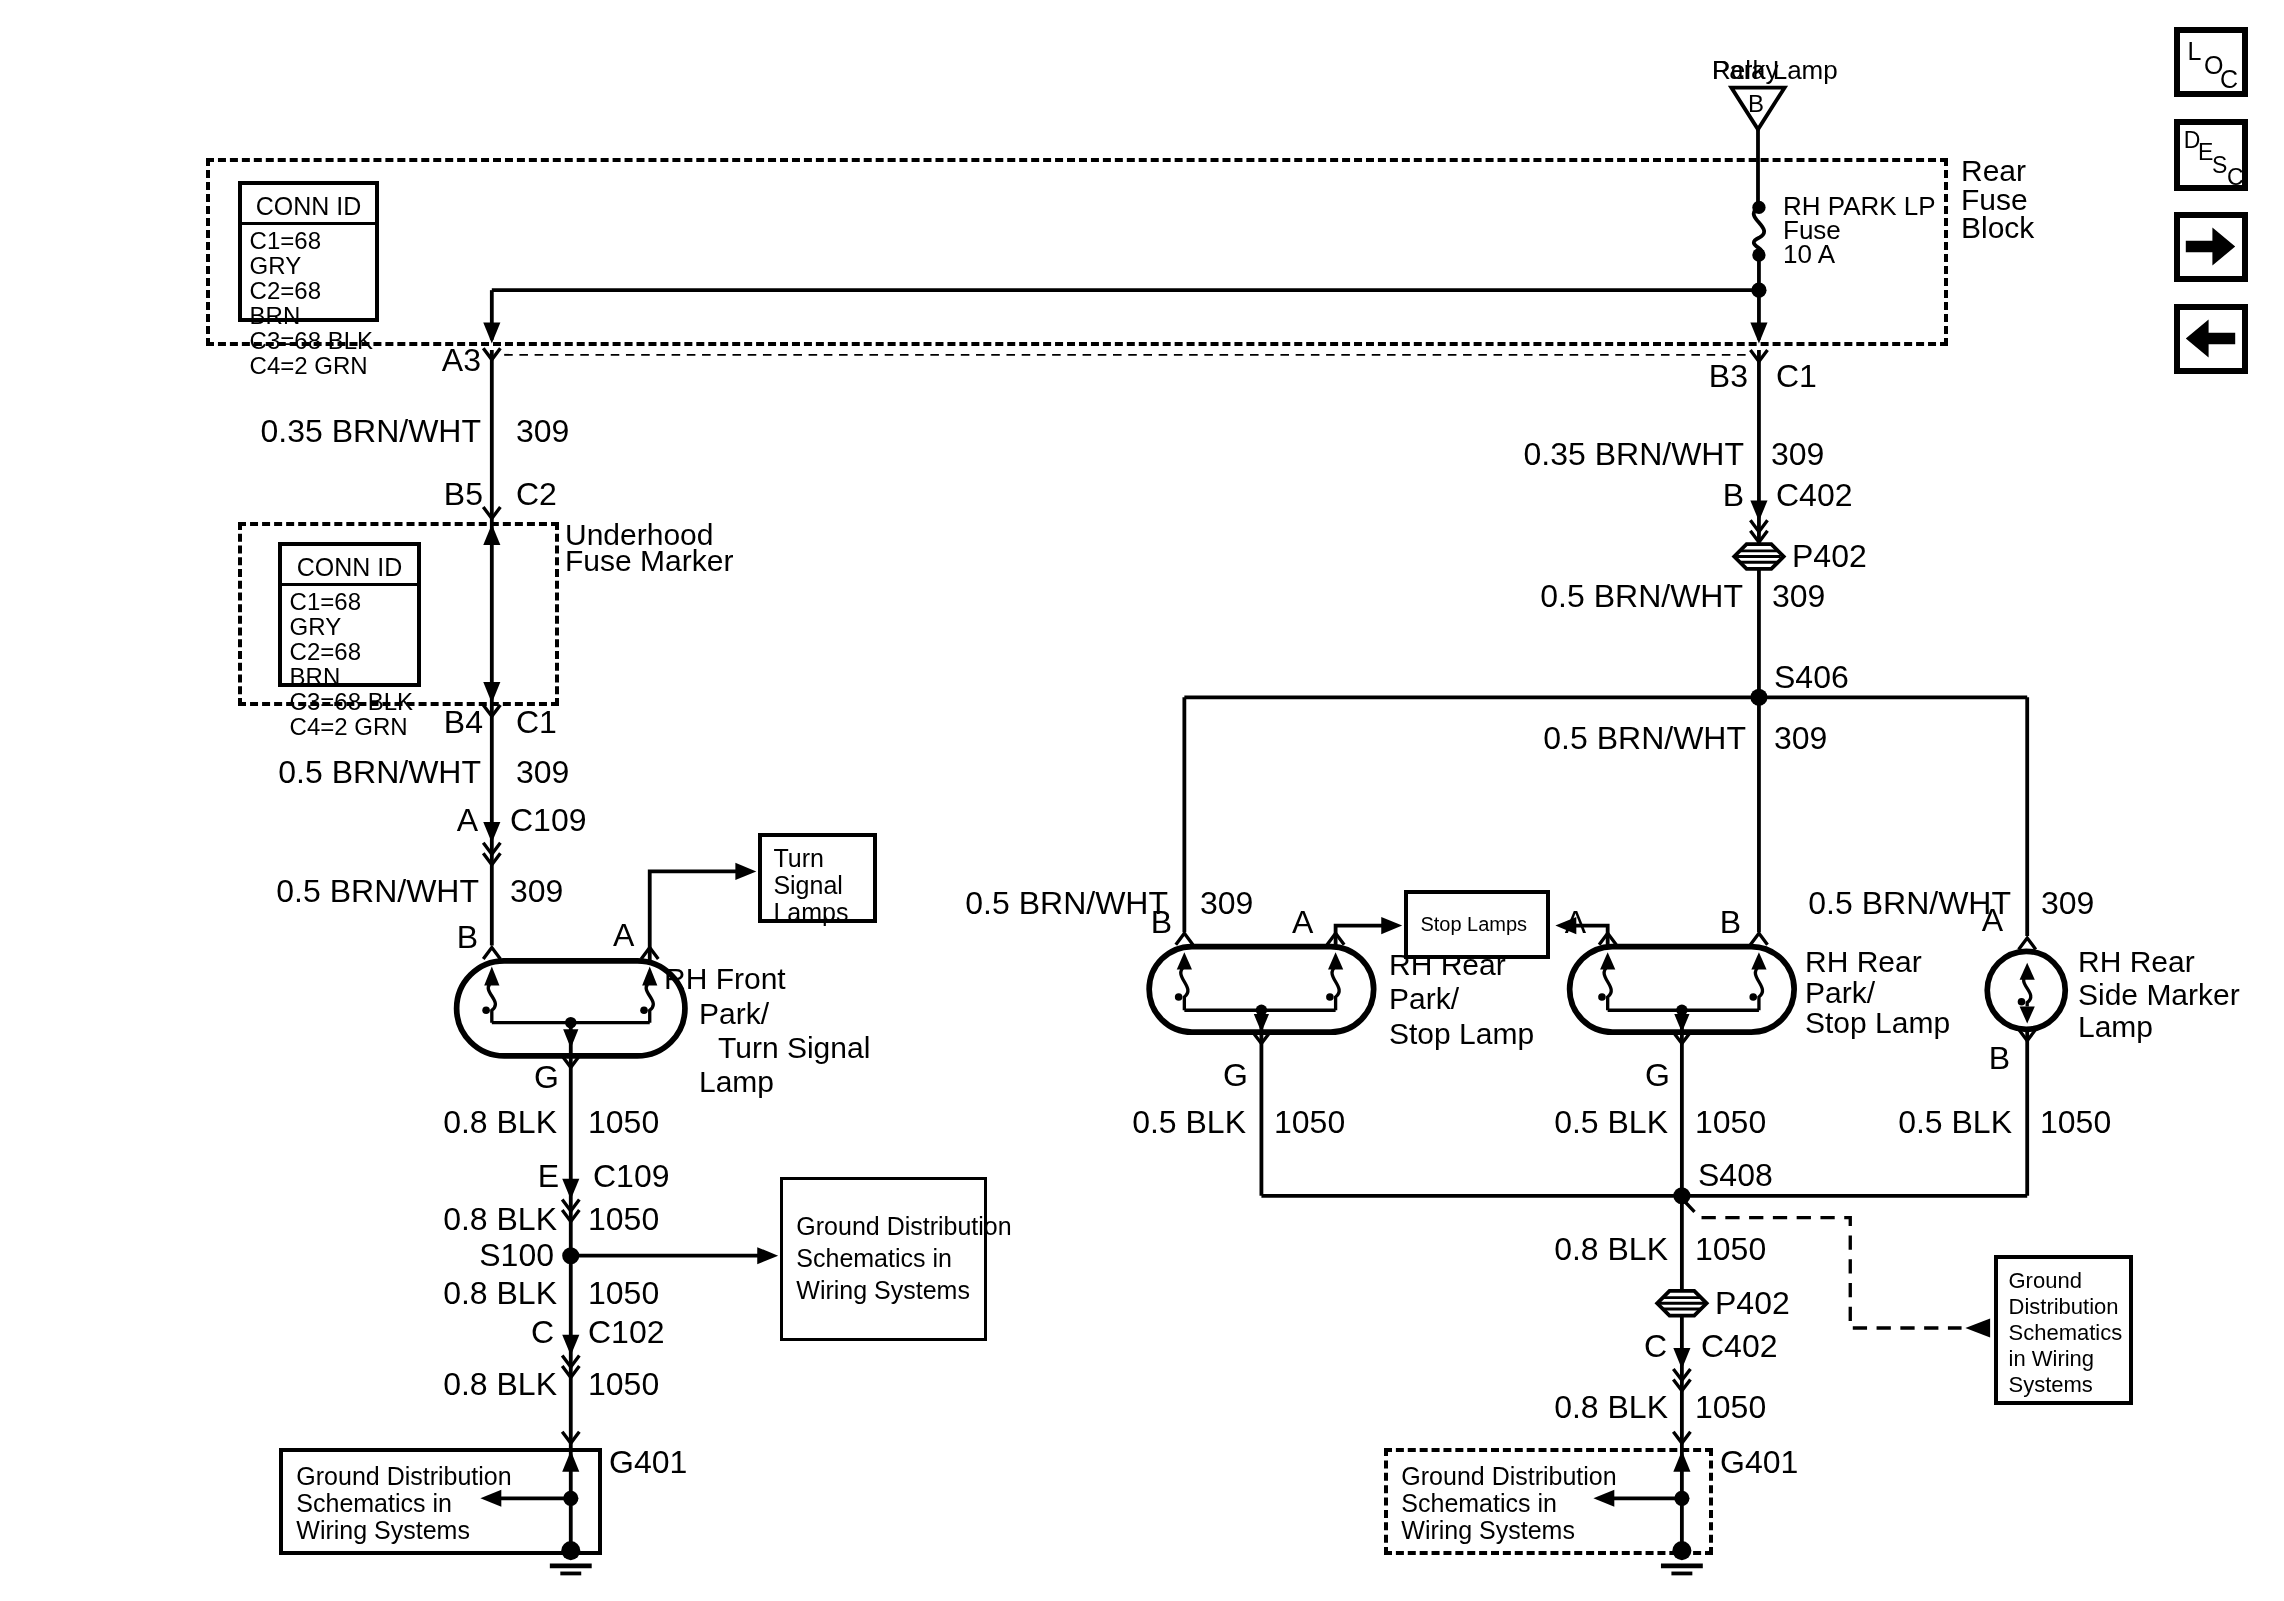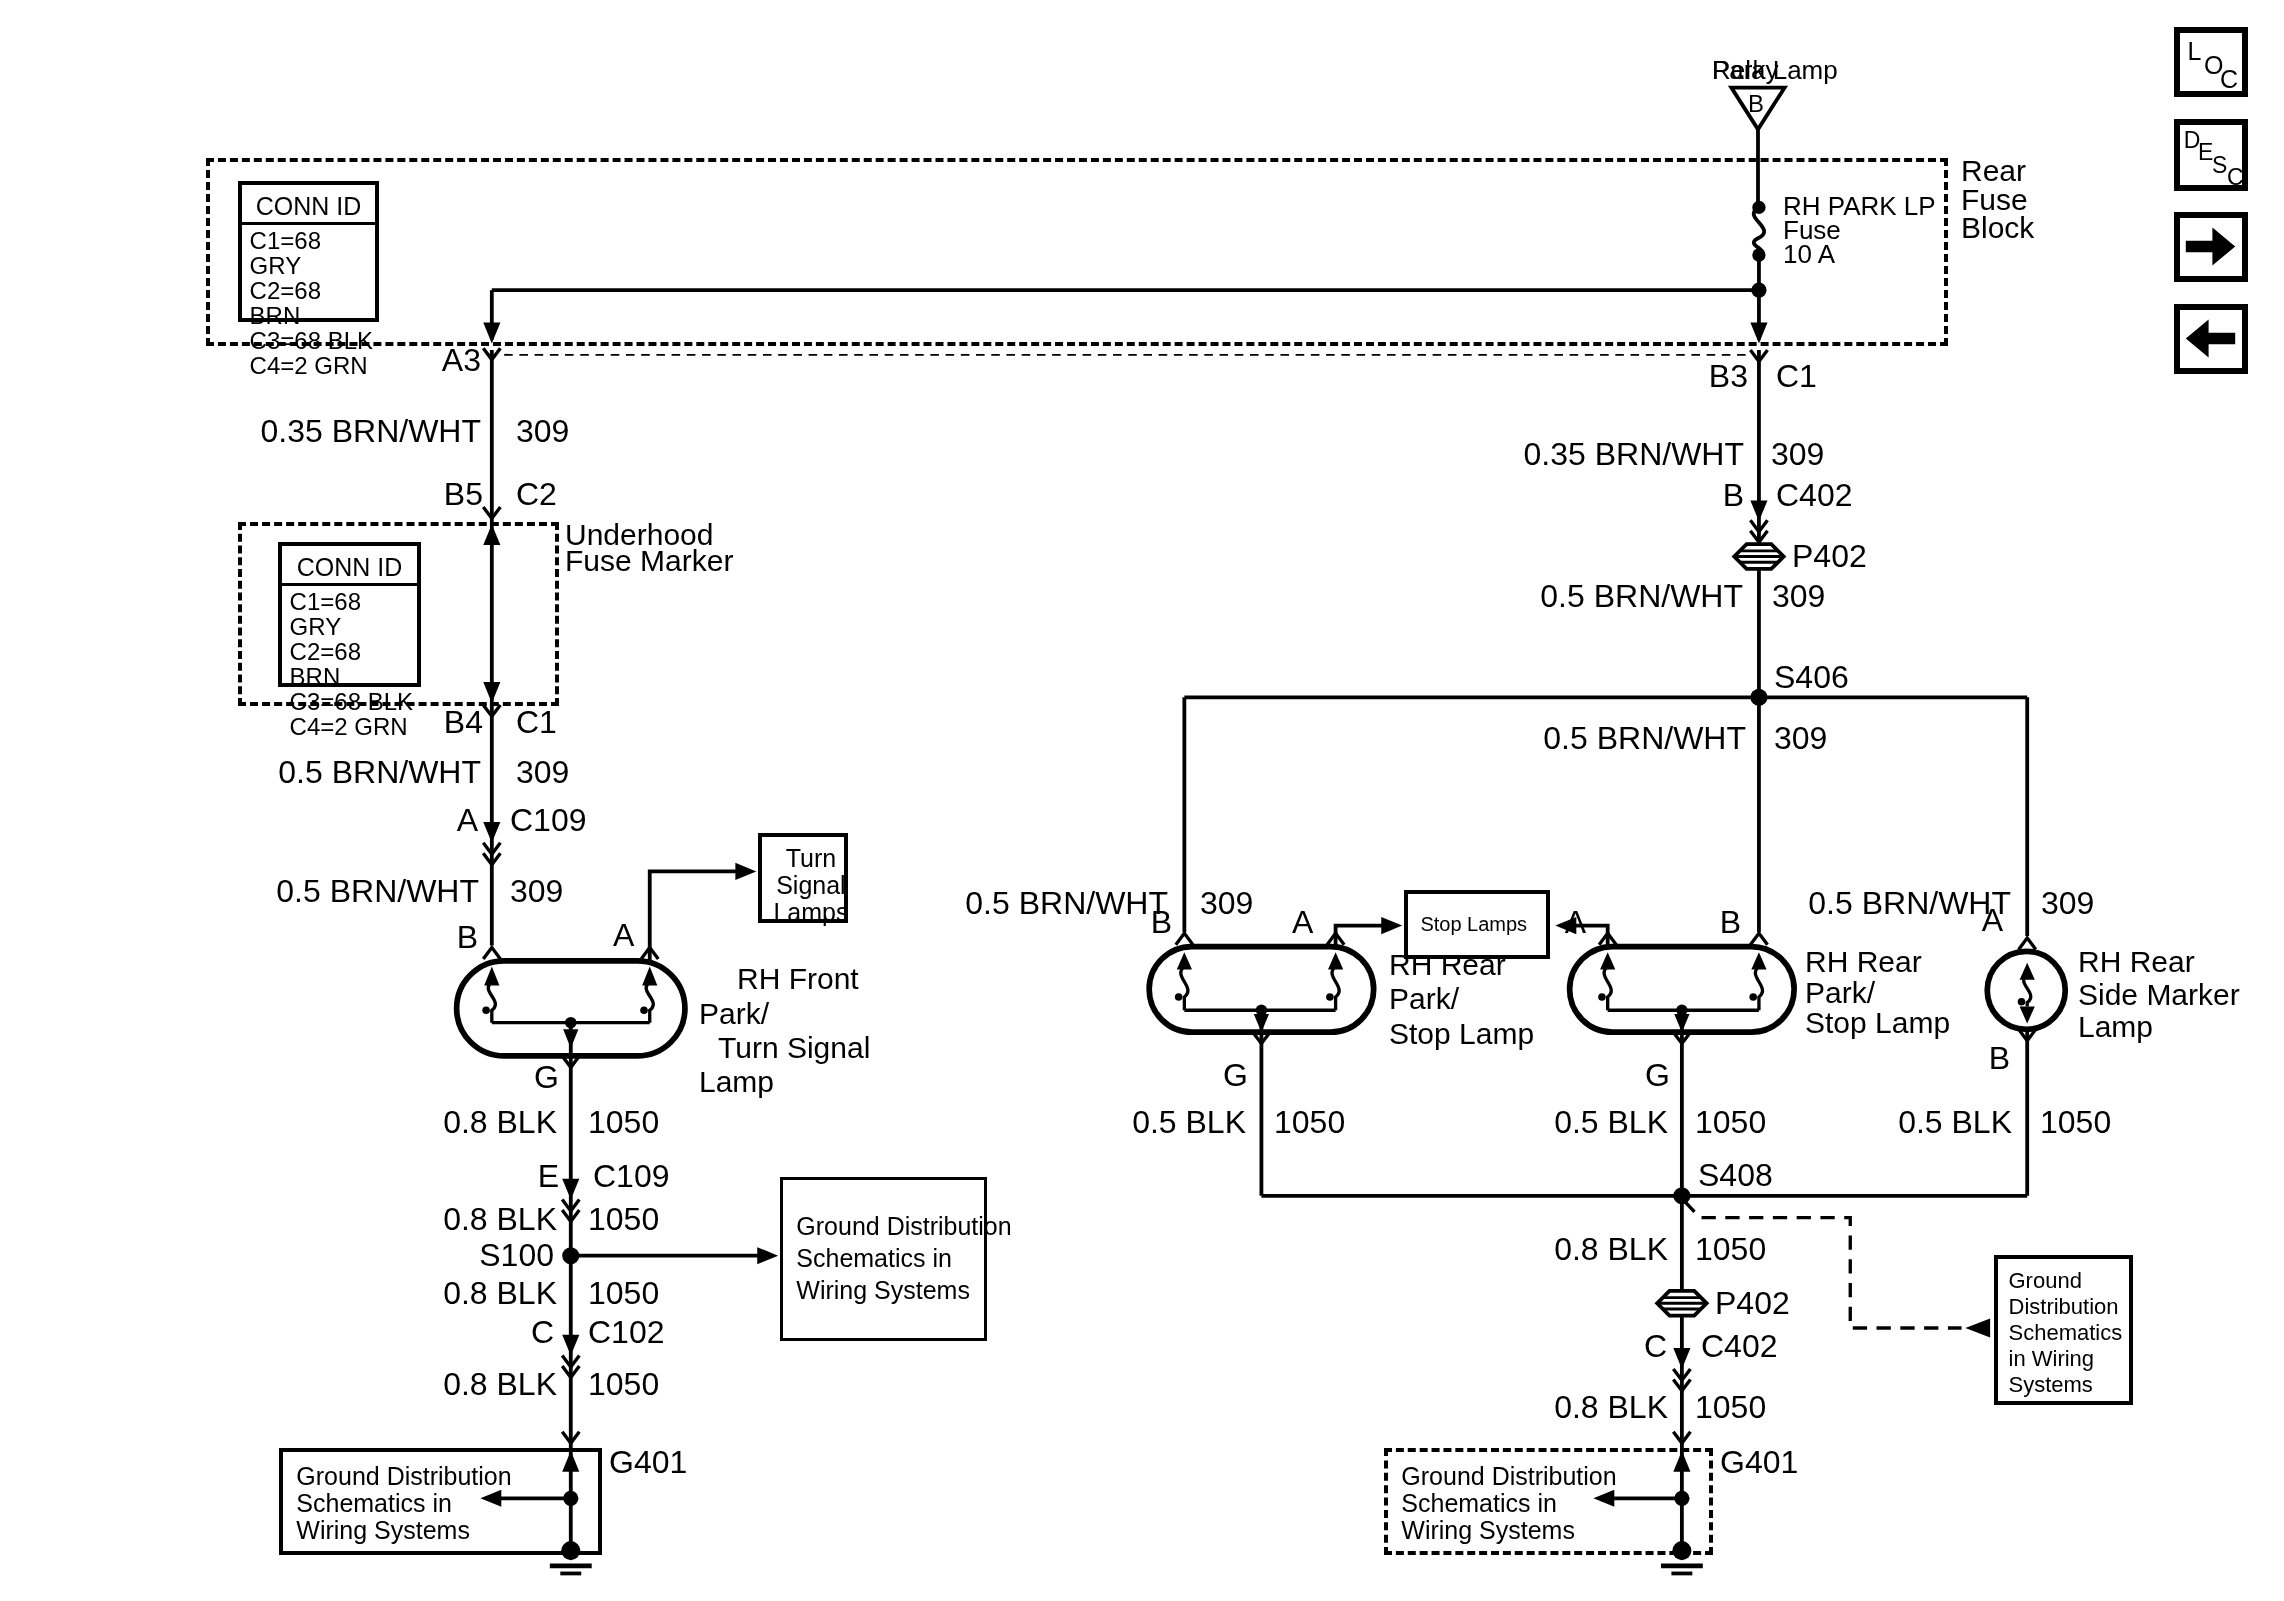--- a/index.html
+++ b/index.html
@@ -48,21 +48,21 @@
   <div class="conn" style="left:278px;top:542px;width:143px;height:145px;">
     <div class="hd">CONN ID</div>
     <div class="rows">
       <div class="rw">C1=68 GRY</div>
       <div class="rw">C2=68 BRN</div>
       <div class="rw">C3=68 BLK</div>
       <div class="rw">C4=2 GRN</div>
     </div>
   </div>
 
-  <div class="box solid5" style="left:758px;top:833px;width:90px;height:90px;text-align:center;">
+  <div class="box solid5" style="left:758px;top:833px;width:119px;height:90px;">
     <div class="reflines" style="left:11.4px;top:7.6px;">
       <div>Turn</div>
       <div>Signal</div>
       <div>Lamps</div>
     </div>
   </div>
 
   <div class="box solid5" style="left:1404px;top:890px;width:146px;height:69px;">
     <div class="t27" style="position:absolute;left:12.4px;top:19px;font-size:20px;white-space:nowrap;">Stop Lamps</div>
   </div>
@@ -298,21 +298,21 @@
   <div class="t" style="left:516px;top:706px;">C1</div>
   <div class="t" style="right:1804px;top:756px;">0.5 BRN/WHT</div>
   <div class="t" style="left:516px;top:756px;">309</div>
   <div class="t" style="right:1807px;top:804px;">A</div>
   <div class="t" style="left:510px;top:804px;">C109</div>
   <div class="t" style="right:1806px;top:875px;">0.5 BRN/WHT</div>
   <div class="t" style="left:510px;top:875px;">309</div>
   <div class="t" style="right:1807px;top:921px;">B</div>
   <div class="t" style="left:613px;top:919px;">A</div>
 
-  <div class="t t32" style="left:737px;top:964px;text-align:center;">RH Front</div>
+  <div class="t t32" style="left:664px;top:964px;text-align:center;">RH Front</div>
   <div class="t t32" style="left:699px;top:999px;">Park/</div>
   <div class="t t32" style="left:699px;top:1033px;margin-left:19px;">Turn Signal</div>
   <div class="t t32" style="left:699px;top:1067px;">Lamp</div>
   <div class="t" style="right:1726px;top:1061px;">G</div>
 
   <div class="t" style="right:1728px;top:1106px;">0.8 BLK</div>
   <div class="t" style="left:588px;top:1106px;">1050</div>
   <div class="t" style="right:1726px;top:1160px;">E</div>
   <div class="t" style="left:593px;top:1160px;">C109</div>
   <div class="t" style="right:1728px;top:1203px;">0.8 BLK</div>

